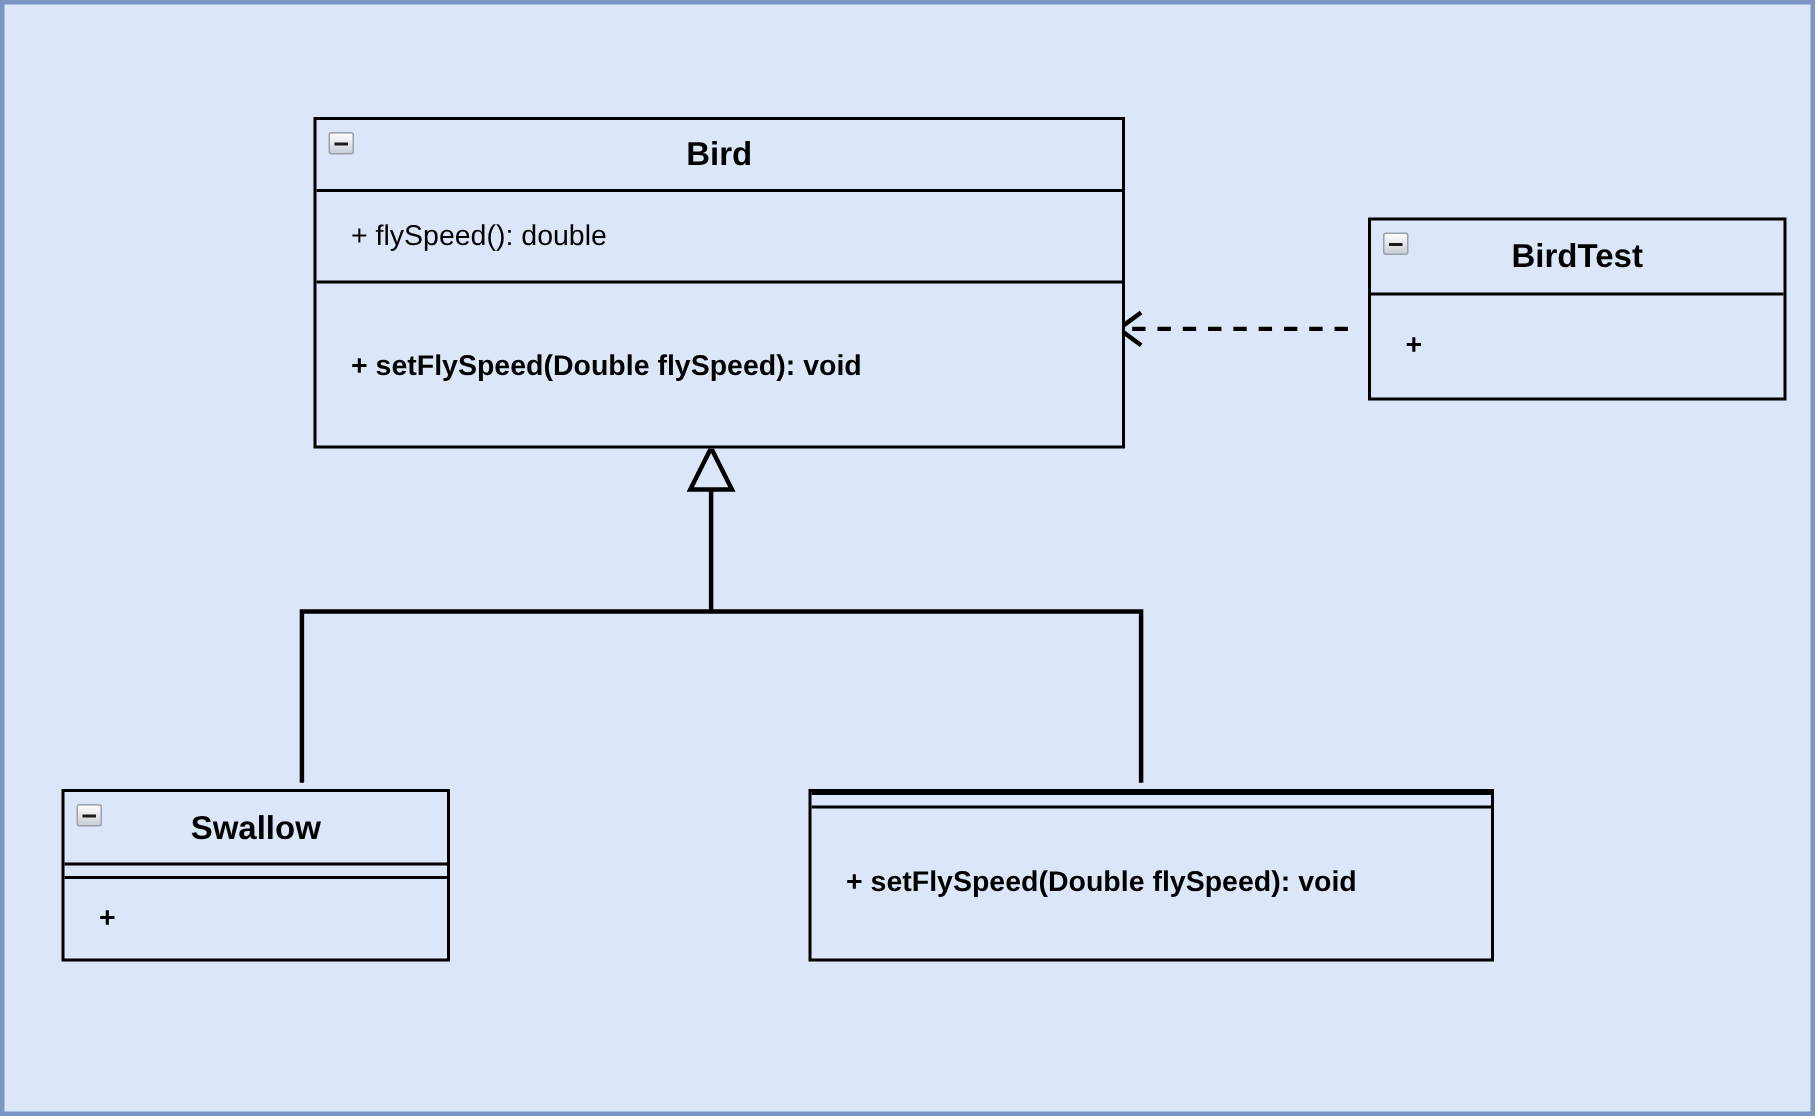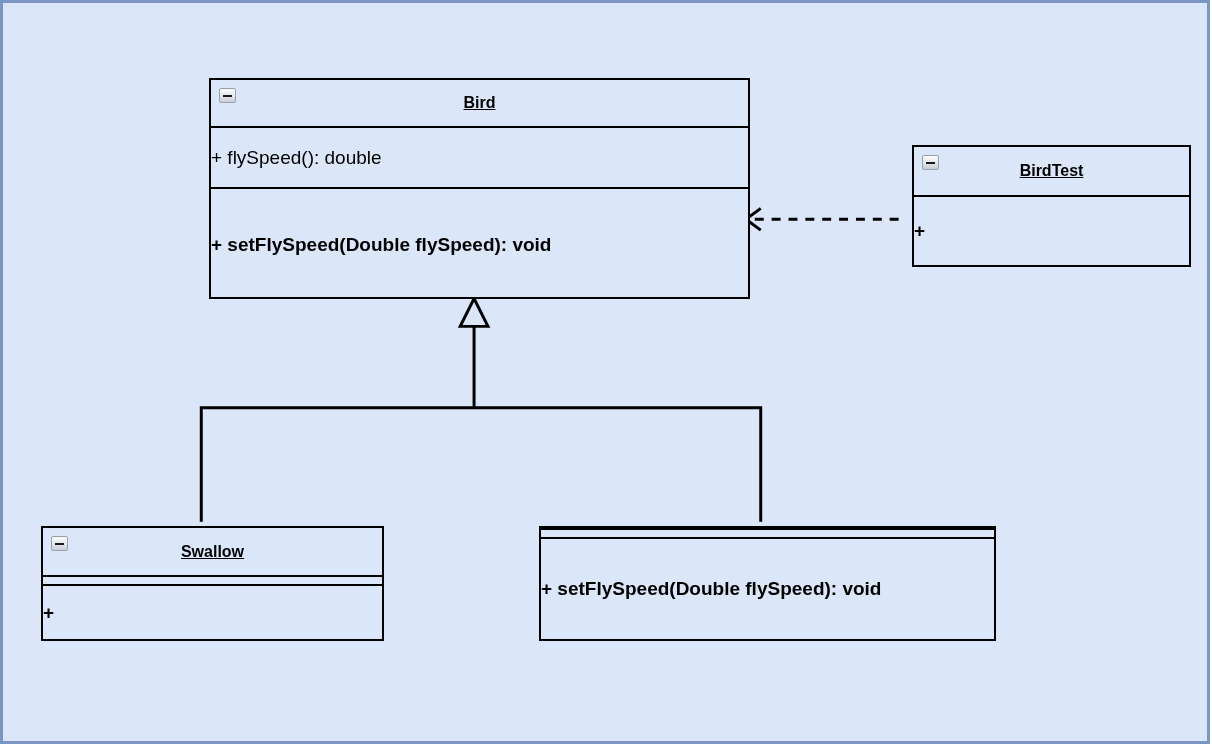--- a/index.html
+++ b/index.html
@@ -35,24 +35,23 @@
     flex-direction: column;
   }
   .hdr {
     position: relative;
     display: flex;
     align-items: center;
     justify-content: center;
     flex: none;
   }
   .title {
-    font-size: 16px;
+    font-size: 22px;
     font-weight: bold;
     white-space: nowrap;
-    text-decoration: underline;
   }
   .collapse {
     position: absolute;
     left: 8px;
     top: 8px;
     width: 17px;
     height: 15px;
     box-sizing: border-box;
     border: 1px solid #98a0ac;
     border-radius: 2px;
@@ -66,21 +65,21 @@
     width: 9px;
     height: 2px;
     background: #1a1a1a;
   }
   .sec {
     box-sizing: border-box;
     border-top: 2px solid #000000;
     display: flex;
     flex-direction: column;
     justify-content: center;
-    padding-left: 0;
+    padding-left: 23px;
     overflow: hidden;
   }
   .sec.grow { flex: 1 1 auto; font-weight: bold; }
   .line {
     font-size: 19px;
     white-space: nowrap;
     display: flex;
     align-items: center;
   }
   .multiline .line { height: 55px; }
@@ -121,21 +120,21 @@
       <span class="collapse">
           <span class="minus"></span>
         </span>
       <span class="title">BirdTest</span>
     </div>
     <div class="sec grow">
       <div class="line">+</div>
     </div>
   </div>
 
-  <div class="class-box" style="left:38px; top:523px; width:343px; height:115px">
+  <div class="class-box" style="left:38px; top:523px; width:259px; height:115px">
     <div class="hdr" style="height:47px">
       <span class="collapse">
           <span class="minus"></span>
         </span>
       <span class="title">Swallow</span>
     </div>
     <div class="sec" style="height:9px"></div>
     <div class="sec grow">
       <div class="line">+</div>
     </div>

